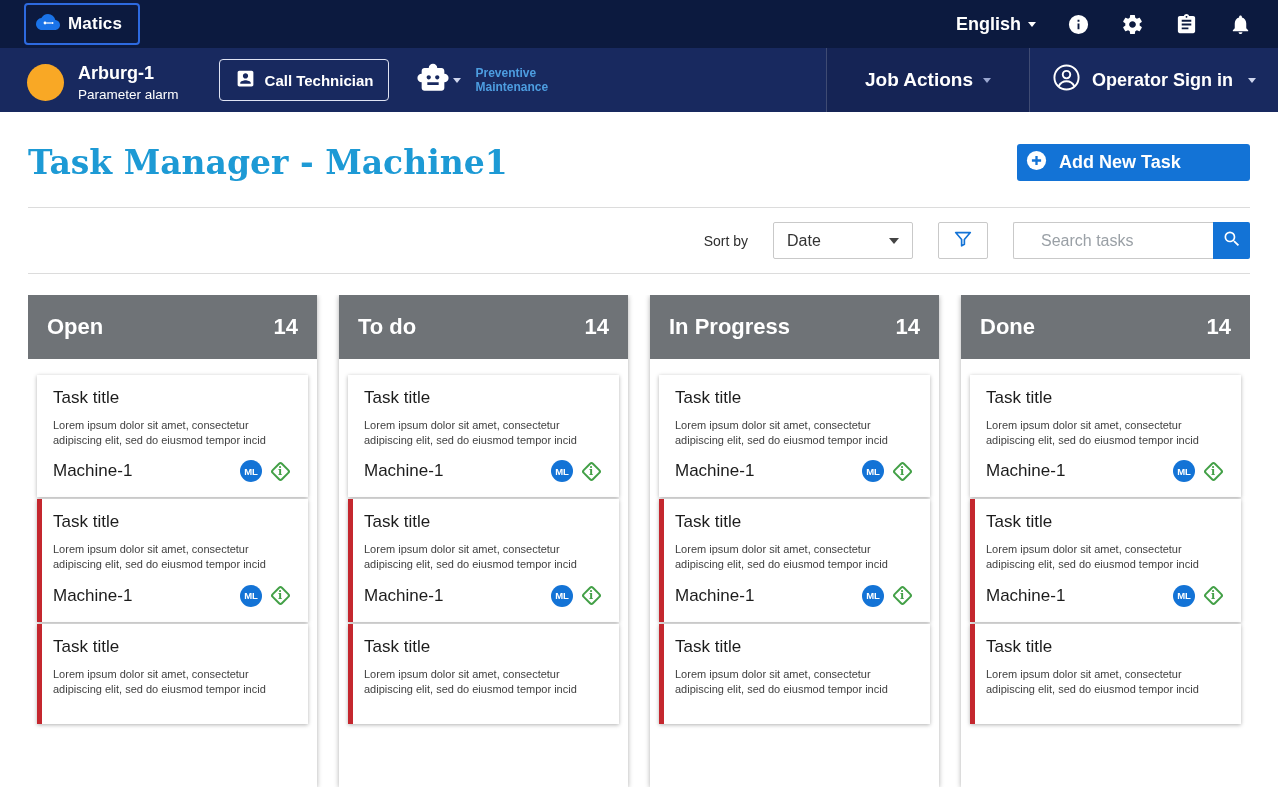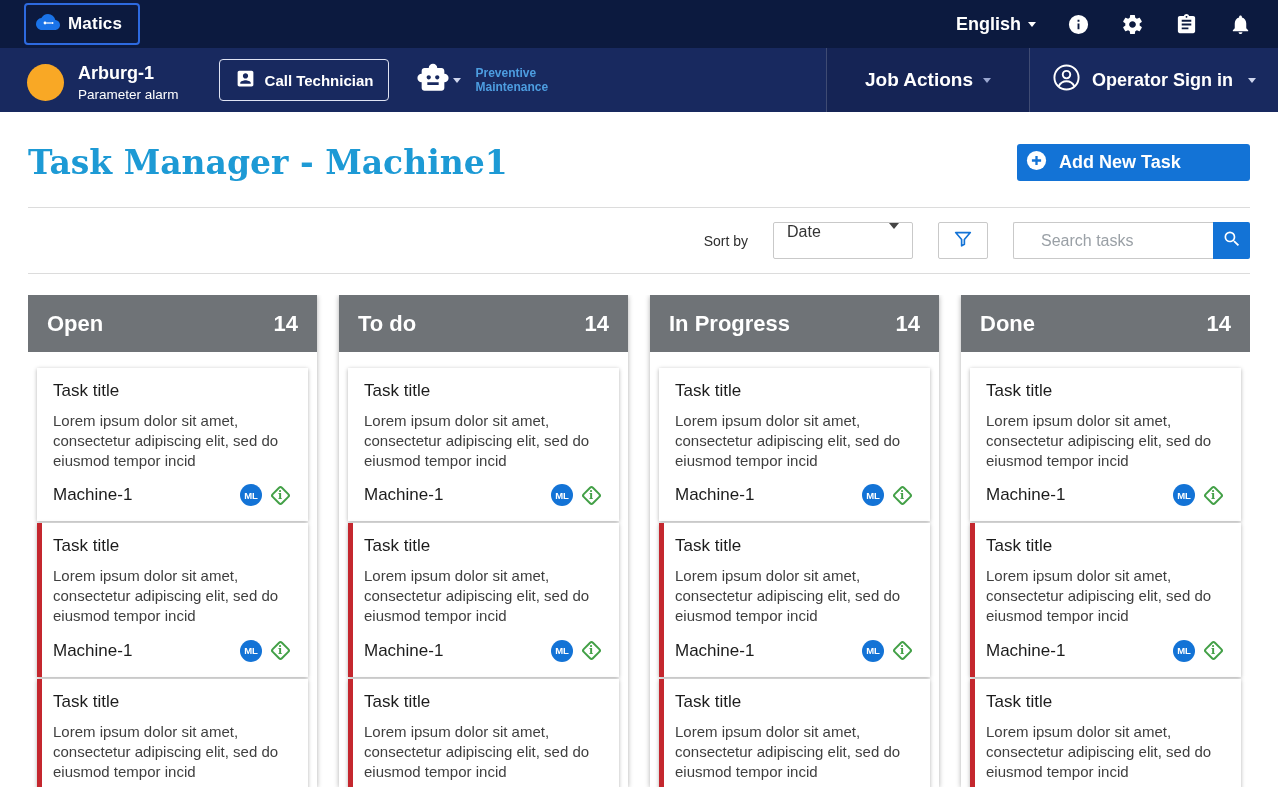--- a/index.html
+++ b/index.html
@@ -66,49 +66,49 @@
     padding: 0 8px; height: 37px; width: 233px; justify-content: flex-start; cursor: pointer;
     font-family: "Liberation Sans", sans-serif;
   }
   .add-btn svg { width: 23px; height: 23px; }
   .divider { border: none; border-top: 1px solid #dcdcdc; }
   .divider.first { margin-top: 25px; }
   .controls-row { display: flex; justify-content: flex-end; align-items: center; gap: 25px; margin: 14px 0; }
   .sort-label { font-size: 14px; color: #2d2d2d; }
   .sort-select {
     width: 140px; height: 37px; border: 1px solid #c9c9c9; border-radius: 2px;
-    display: flex; align-items: flex-start; justify-content: space-between;
+    display: flex; align-items: center; justify-content: space-between;
     padding: 0 13px; font-size: 16px; color: #333; cursor: pointer; background: #fff;
   }
   .sort-select .caret { color: #444; }
   .filter-btn { width: 50px; height: 37px; border: 1px solid #c9c9c9; border-radius: 2px; background: #fff; display: flex; align-items: center; justify-content: center; cursor: pointer; }
   .filter-btn svg { width: 22px; height: 22px; }
   .search { display: flex; height: 37px; width: 237px; }
   .search input {
     flex: 1; min-width: 0; border: 1px solid #c9c9c9; border-right: none;
     border-radius: 2px 0 0 2px; padding: 0 27px; font-size: 16px; color: #444; outline: none;
     font-family: "Liberation Sans", sans-serif;
   }
   .search input::placeholder { color: #9aa0a6; }
   .search button { width: 37px; background: #1373d6; border: none; border-radius: 0 2px 2px 0; display: flex; align-items: center; justify-content: center; cursor: pointer; }
   .search button svg { width: 20px; height: 20px; }
 
   
   .board { display: flex; gap: 22px; margin-top: 21px; height: 492px; overflow: hidden; }
   .column { flex: 1; background: #fff; box-shadow: 0 1px 5px rgba(0,0,0,.32); display: flex; flex-direction: column; }
   .col-header {
-    height: 57px; background: #6f7377; color: #fff; flex-shrink: 0;
+    height: 64px; background: #6f7377; color: #fff; flex-shrink: 0;
     display: flex; align-items: center; justify-content: space-between;
     padding: 0 19px; font-size: 22px; font-weight: bold;
   }
   .cards { padding: 16px 9px 9px; display: flex; flex-direction: column; gap: 2px; overflow: hidden; flex: 1; }
   .card { background: #fff; box-shadow: 0 1px 4px rgba(0,0,0,.3); padding: 13px 16px 15px; flex-shrink: 0; cursor: pointer; }
   .card.accent { border-left: 5px solid #c4272e; padding-left: 11px; }
   .card-title { font-size: 17px; color: #1c1c1c; margin-bottom: 10px; font-weight: 500; }
-  .card-desc { font-size: 15px; color: #3f3f3f; line-height: 1.34; margin-bottom: 13px; }
+  .card-desc { font-size: 11px; color: #3f3f3f; line-height: 1.34; margin-bottom: 13px; }
   .card-footer { display: flex; justify-content: space-between; align-items: center; }
   .machine-label { font-size: 17px; color: #1c1c1c; }
   .badges { display: flex; align-items: center; gap: 11px; }
   .ml-badge {
     width: 22px; height: 22px; border-radius: 50%; background: #1373d6; color: #fff;
     font-size: 9.5px; font-weight: bold; display: flex; align-items: center; justify-content: center;
   }
   .diamond {
     width: 15px; height: 15px; border: 2px solid #43a047; border-radius: 3px;
     transform: rotate(45deg); display: flex; align-items: center; justify-content: center; margin-right: 4px;

